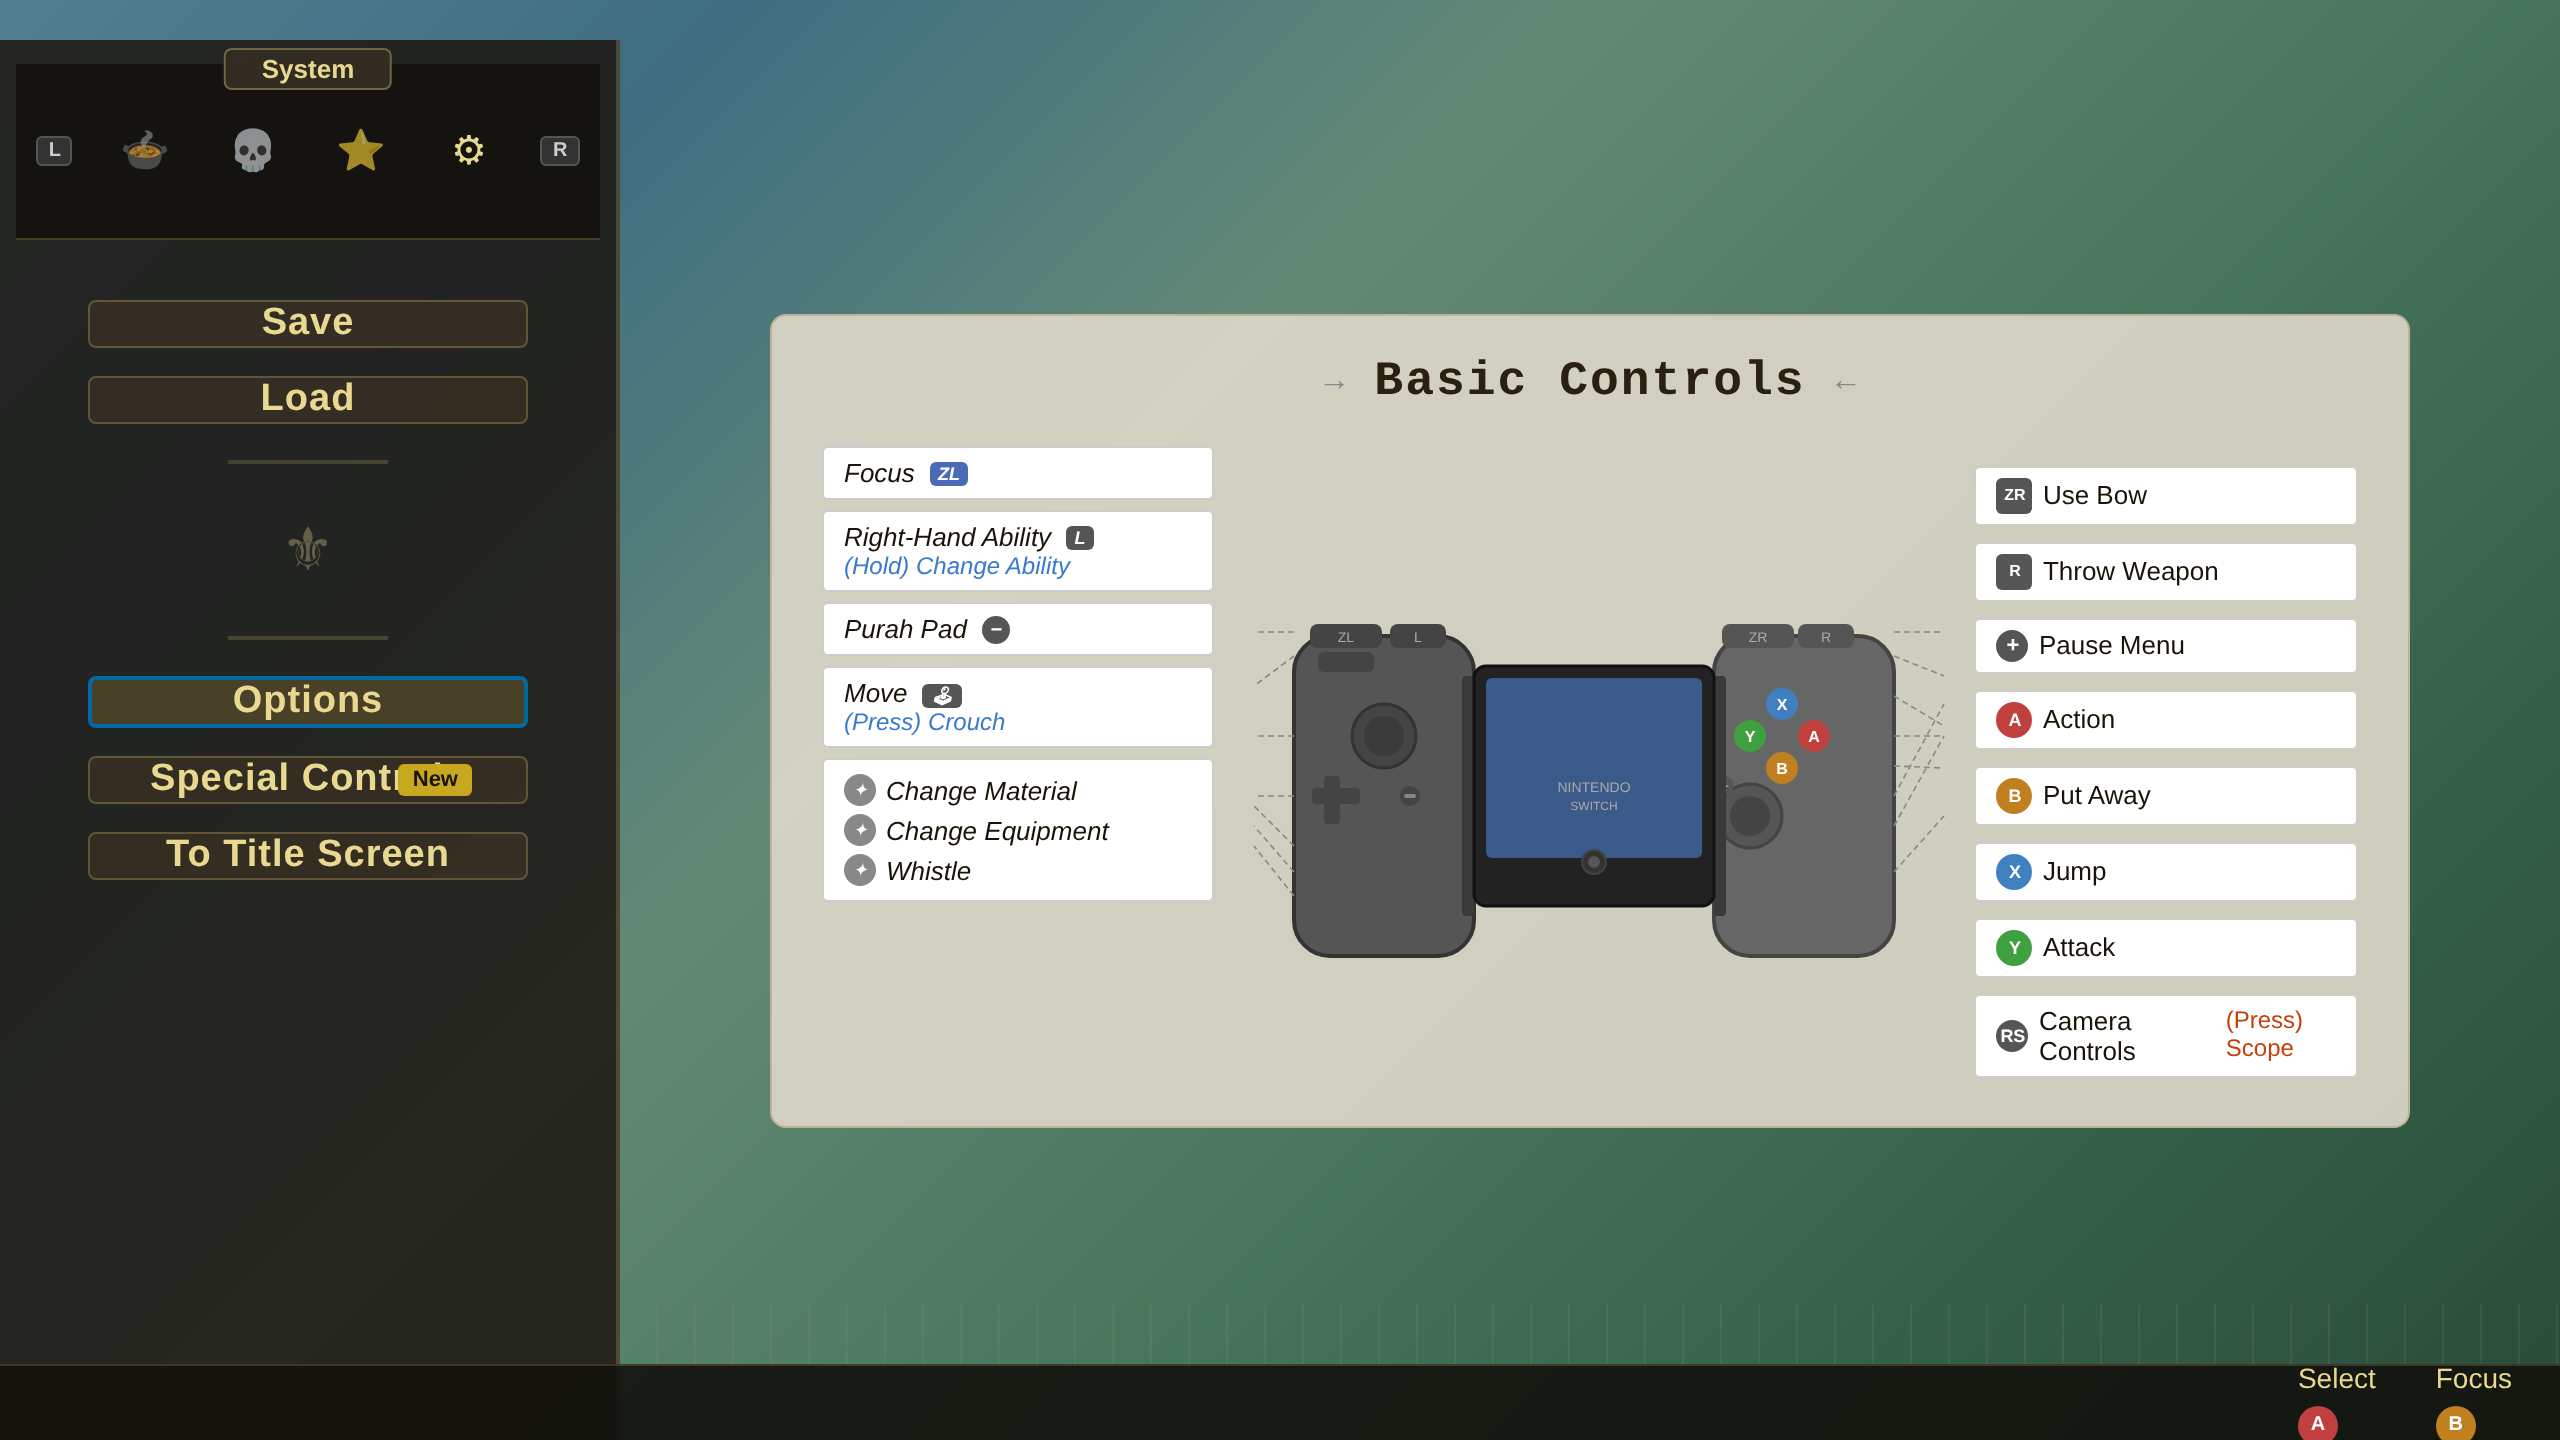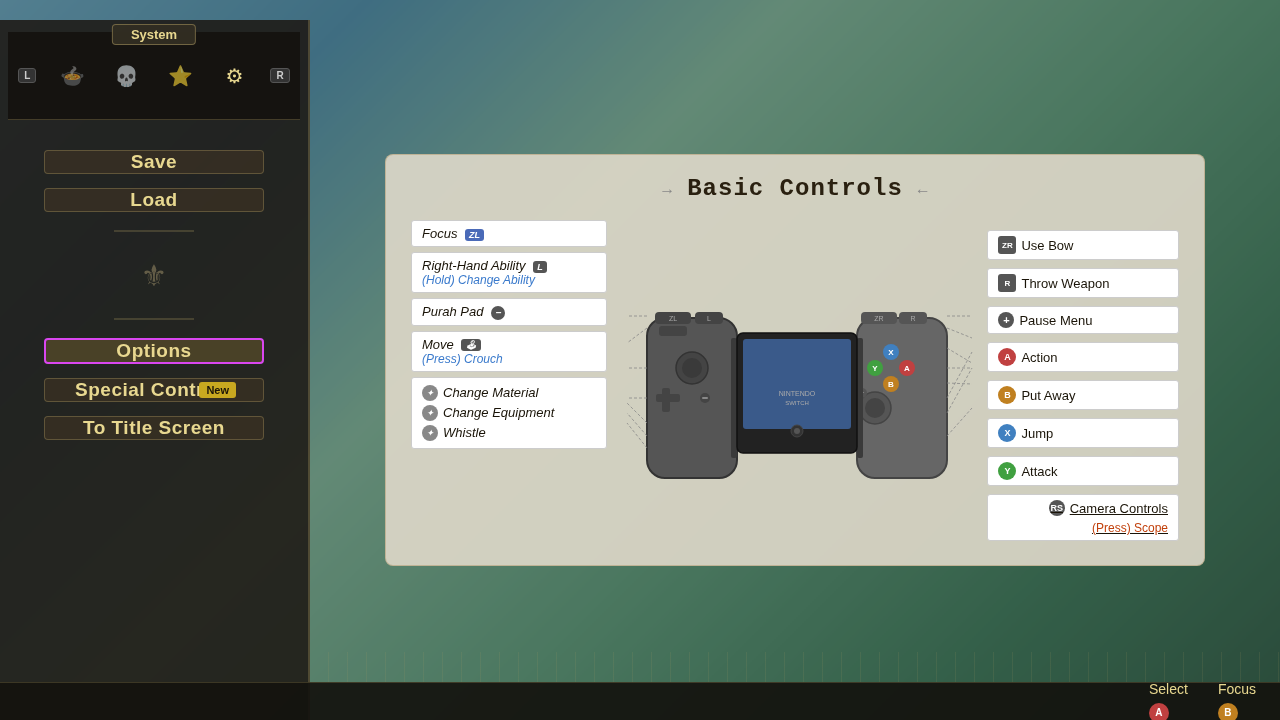--- a/index.html
+++ b/index.html
@@ -108,21 +108,21 @@
       border-radius: 4px;
       color: #e8d890;
       font-size: 19px;
       font-weight: 600;
       text-align: center;
       cursor: pointer;
       letter-spacing: 0.5px;
     }
 
     .menu-btn.active {
-      border: 2px solid #d946ef;
+      border: 2px solid #0369a1;
       background: rgba(80,70,40,0.85);
     }
 
     .menu-divider {
       width: 80px;
       height: 2px;
       background: rgba(180,160,100,0.25);
       margin: 4px 0;
     }
 
@@ -627,21 +627,21 @@
         <div class="right-box">
           <span class="btn-circle btn-x">X</span>
           <span>Jump</span>
         </div>
 
         <div class="right-box">
           <span class="btn-circle btn-y">Y</span>
           <span>Attack</span>
         </div>
 
-        <div class="right-box" style="flex-direction:column; align-items:flex-end;text-decoration:underline;">
+        <div class="right-box" style="flex-direction:row; align-items:flex-start;">
           <div style="display:flex; align-items:center; gap:5px;">
             <span class="btn-circle btn-rs">RS</span>
             <span>Camera Controls</span>
           </div>
           <div class="sub" style="color:#c2410c; font-size:12px; padding-left:23px;">(Press) Scope</div>
         </div>
       </div>
 
     </div>
   </div>

